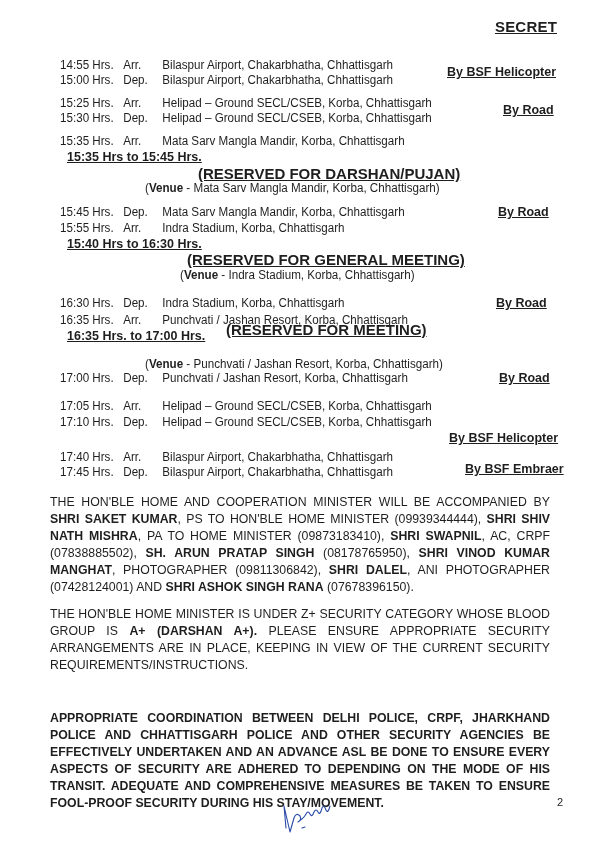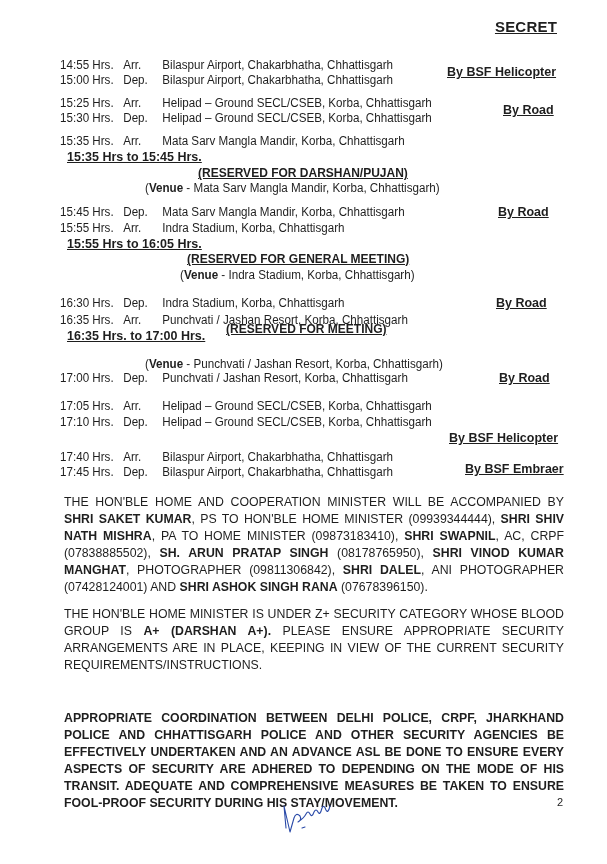--- a/index.html
+++ b/index.html
@@ -22,30 +22,30 @@
     .row .place { position: absolute; left: 110px; }
     .mode {
       position: absolute; font-weight: bold; font-size: 12.5px; text-decoration: underline;
       white-space: nowrap; line-height: 15px; text-align: center;
     }
     .slot {
       position: absolute; left: 67px; font-weight: bold; font-size: 12.5px;
       text-decoration: underline; white-space: nowrap; line-height: 15px;
     }
     .reserved {
-      position: absolute; font-weight: bold; font-size: 12px; text-decoration: underline;
+      position: absolute; font-weight: bold; font-size: 15px; text-decoration: underline;
       white-space: nowrap; line-height: 15px;
     }
     .venue {
       position: absolute; font-size: 12.5px; white-space: nowrap; line-height: 15px;
       transform: scaleX(0.93); transform-origin: left center;
     }
     .venue b { font-weight: bold; }
     .para {
-      position: absolute; left: 64px; width: 500px; font-size: 12.3px; line-height: 16.9px;
+      position: absolute; left: 50px; width: 500px; font-size: 12.3px; line-height: 16.9px;
       text-align: justify; text-align-last: left;
     }
     .para b { font-weight: bold; }
     .para.bold { font-weight: bold; line-height: 16.9px; margin-top: 25px; }
     .pagenum { position: absolute; left: 557px; top: 796px; font-size: 11px; }
     .sig { position: absolute; left: 280px; top: 798px; }
   </style>
 </head>
 <body>
 
@@ -88,21 +88,21 @@
   <span class="time">15:45 Hrs.</span>
   <span class="type">Dep.</span>
   <span class="place">Mata Sarv Mangla Mandir, Korba, Chhattisgarh</span>
 </div>
 <div class="mode" style="left:498px; top:205px">By Road</div>
 <div class="row" style="top:221px">
   <span class="time">15:55 Hrs.</span>
   <span class="type">Arr.</span>
   <span class="place">Indra Stadium, Korba, Chhattisgarh</span>
 </div>
-<div class="slot" style="top:237px">15:55 Hrs to 16:05 Hrs.</div>
+<div class="slot" style="top:237px">15:40 Hrs to 16:30 Hrs.</div>
 <div class="reserved" style="left:187px; top:252px">(RESERVED FOR GENERAL MEETING)</div>
 <div class="venue" style="left:180px; top:268px"><span>(</span><b>Venue</b><span> - Indra Stadium, Korba, Chhattisgarh)</span></div>
 
 <div class="row" style="top:296px">
   <span class="time">16:30 Hrs.</span>
   <span class="type">Dep.</span>
   <span class="place">Indra Stadium, Korba, Chhattisgarh</span>
 </div>
 <div class="mode" style="left:496px; top:296px">By Road</div>
 <div class="row" style="top:313px">

